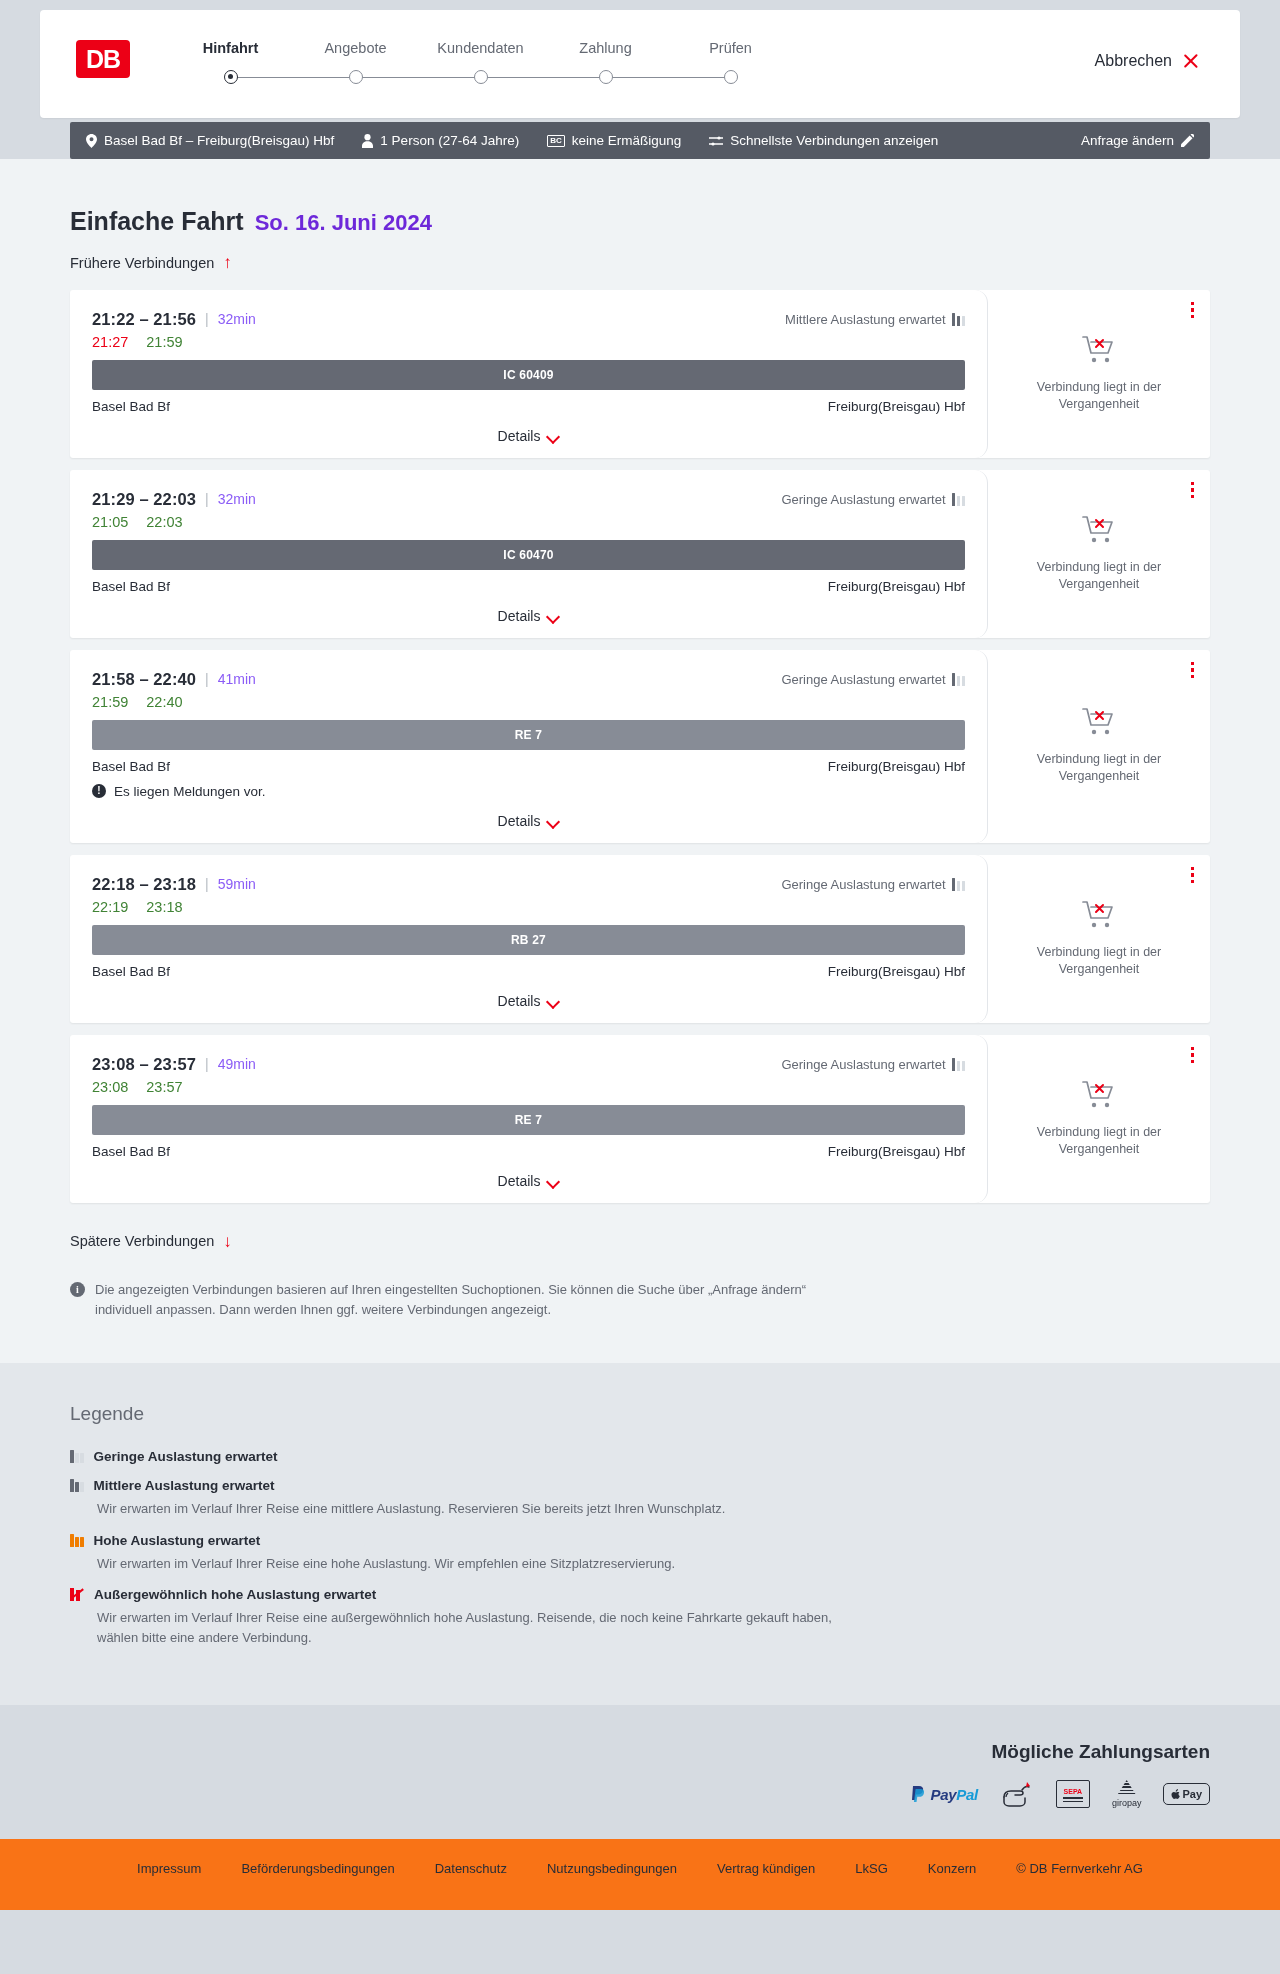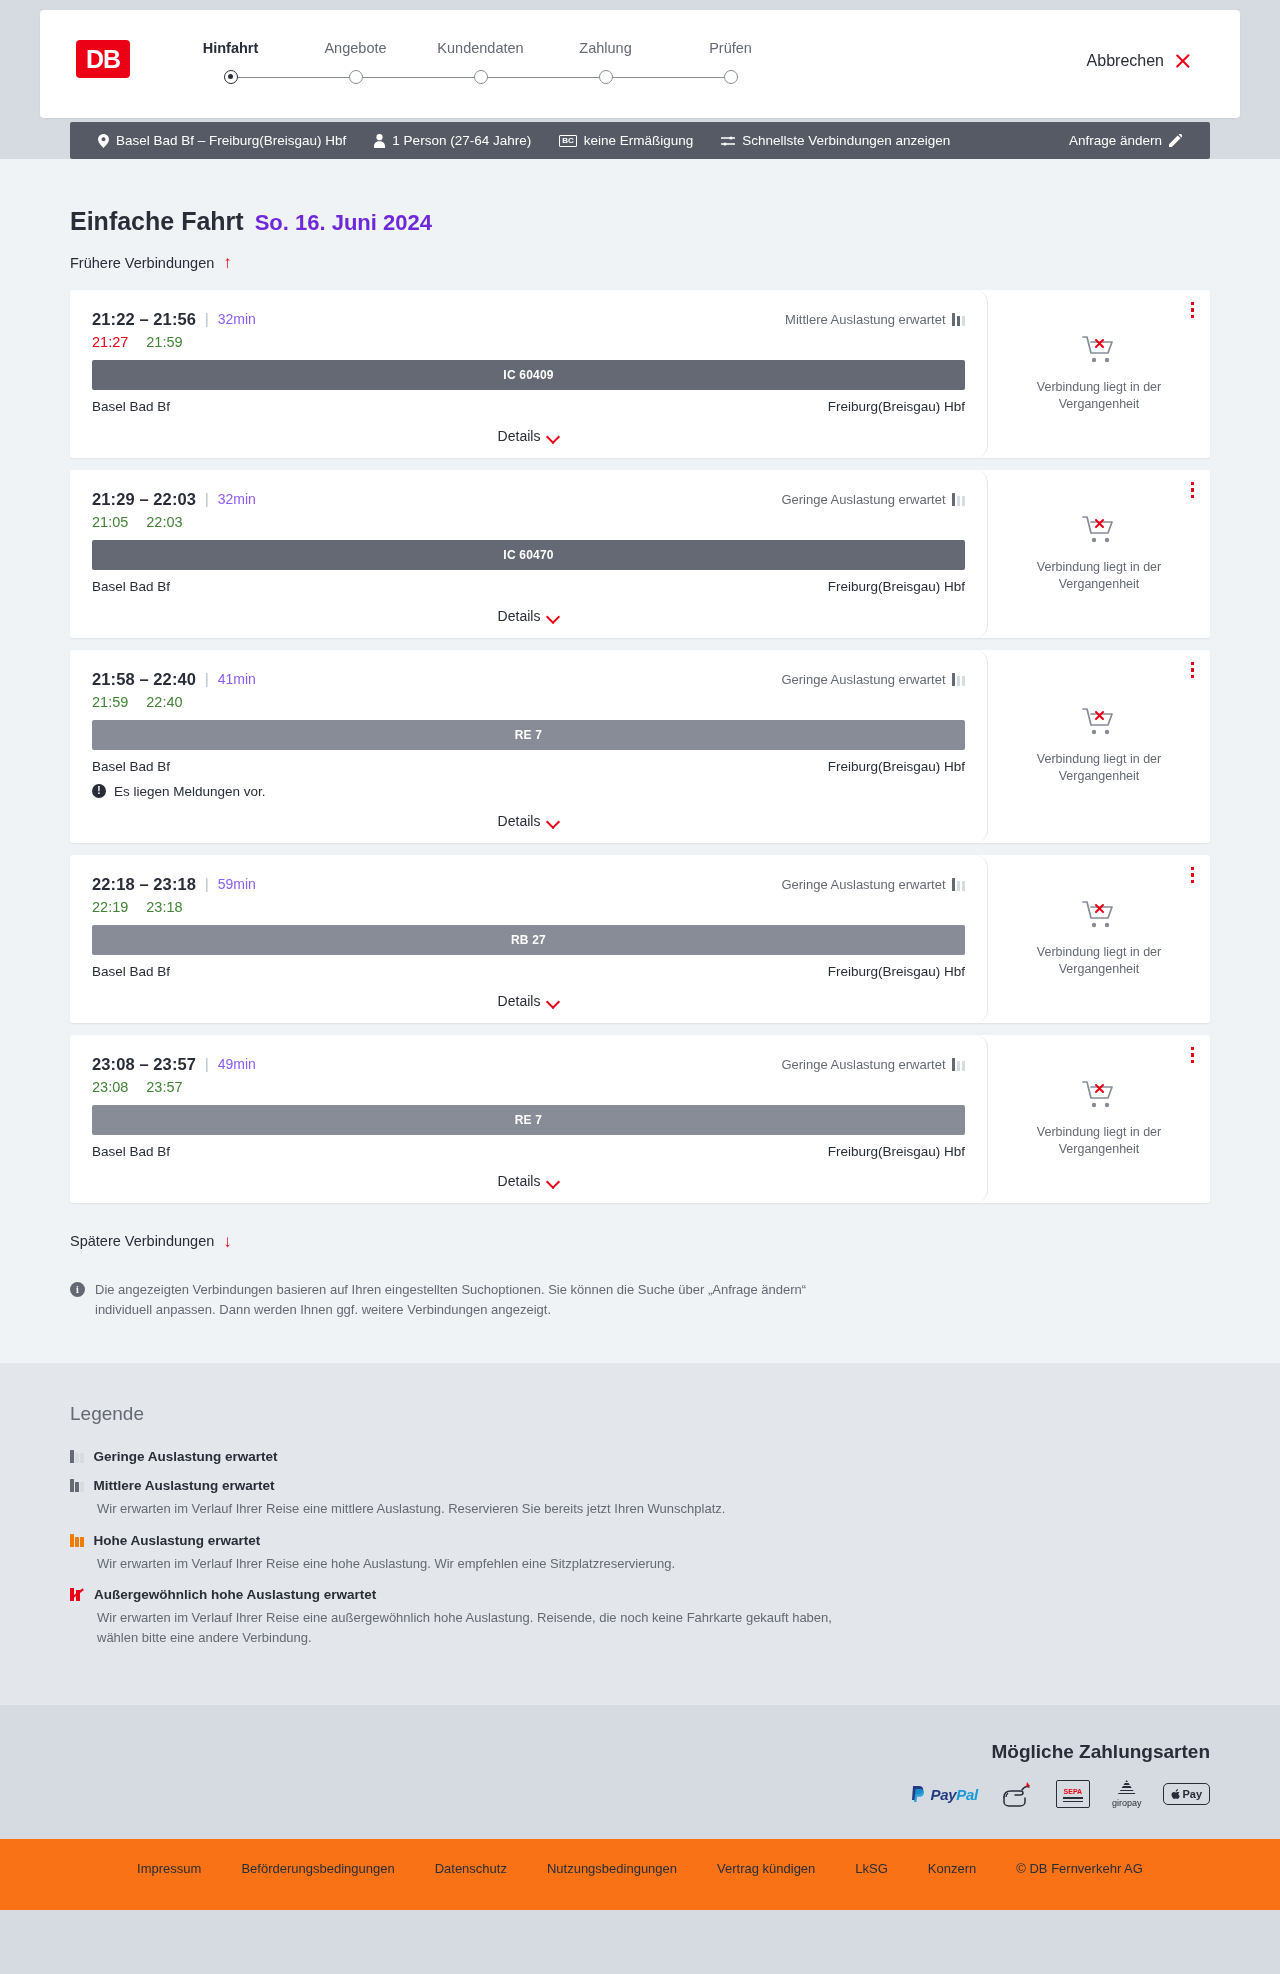--- a/index.html
+++ b/index.html
@@ -100,21 +100,21 @@
     content: "";
     position: absolute;
     top: 3px; left: 3px;
     width: 5px; height: 5px;
     border-radius: 50%;
     background: #282d37;
   }
 
   .cancel-btn {
     position: absolute;
-    right: 48px;
+    right: 40px;
     top: 42px;
     display: flex;
     align-items: center;
     gap: 10px;
     cursor: pointer;
   }
   .cancel-btn .label {
     font-size: 16px;
     color: #282d37;
   }
@@ -133,21 +133,21 @@
   .x-icon::before { transform: translateX(-50%) rotate(45deg); }
   .x-icon::after  { transform: translateX(-50%) rotate(-45deg); }
 
   
   .criteria-bar {
     margin: 4px 70px 0 70px;
     background: #555a64;
     height: 37px;
     display: flex;
     align-items: center;
-    padding: 0 28px;
+    padding: 0 16px;
     color: #fff;
     font-size: 13.5px;
     border-radius: 2px;
   }
   .crit {
     display: flex;
     align-items: center;
     gap: 7px;
     margin-right: 28px;
     white-space: nowrap;

